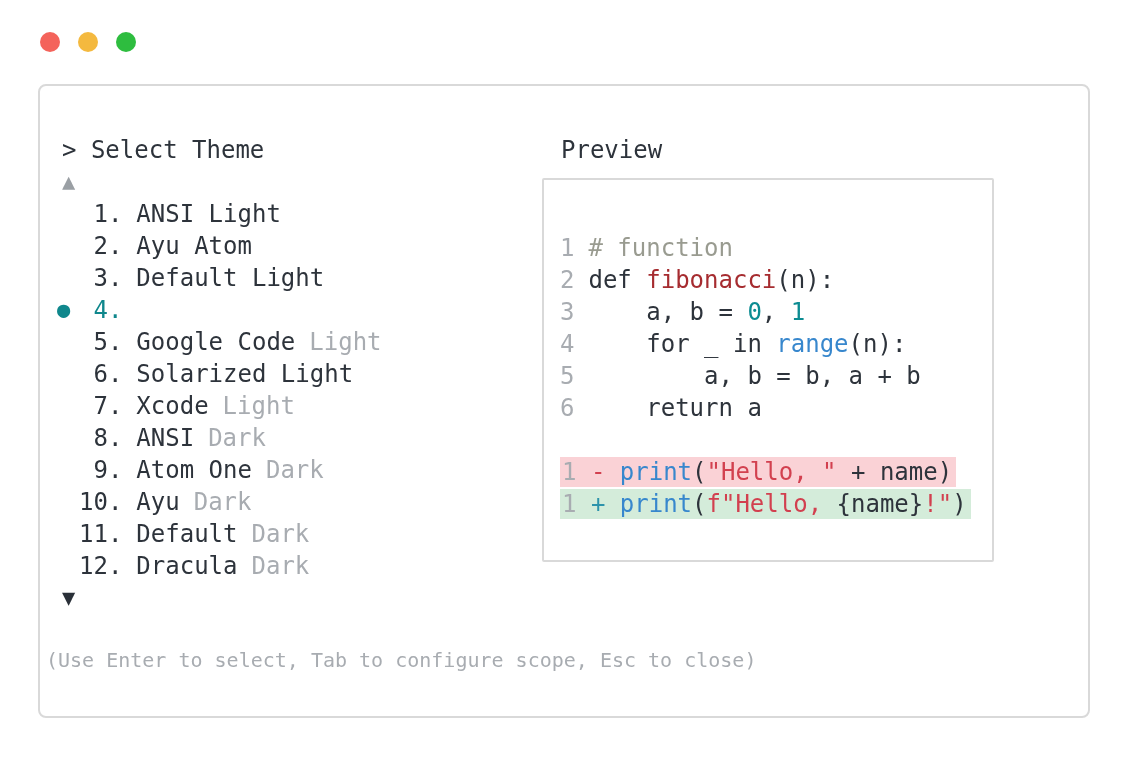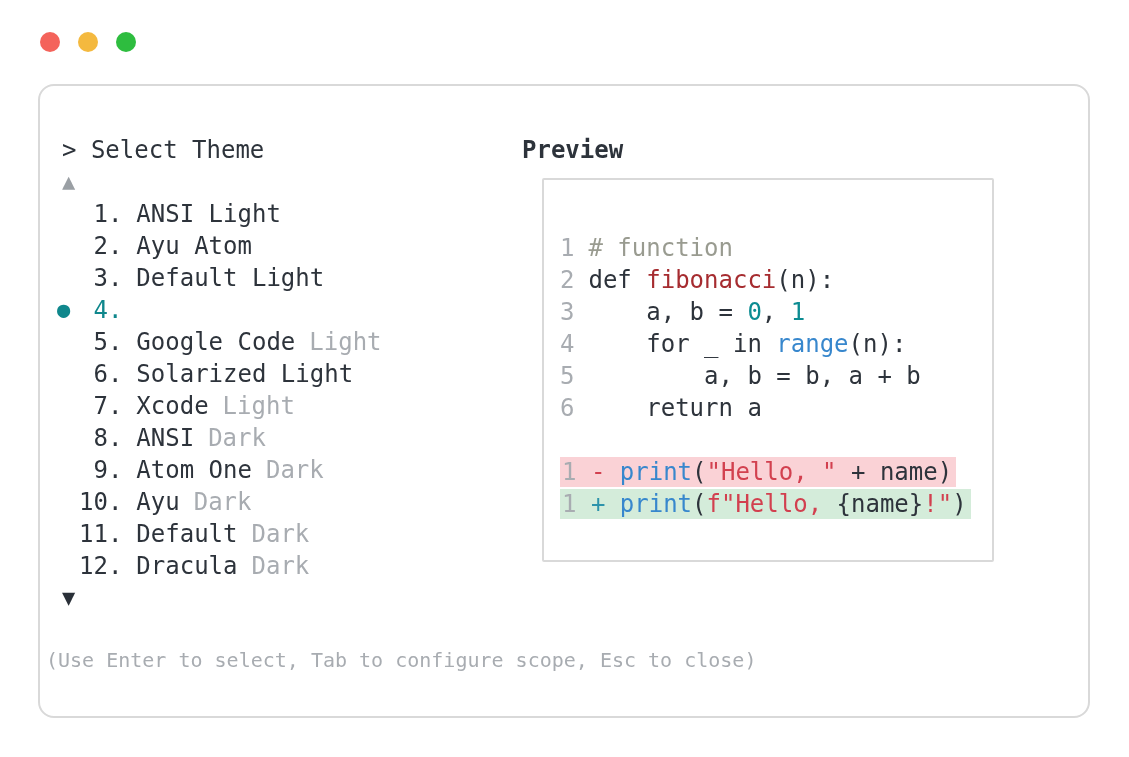--- a/index.html
+++ b/index.html
@@ -16,40 +16,40 @@
   }
   
   .traffic{position:absolute;left:40px;top:32px;display:flex;gap:18px;}
   .dot{width:20px;height:20px;border-radius:50%;}
   .dot.red{background:var(--tl-red);}
   .dot.yellow{background:var(--tl-yellow);}
   .dot.green{background:var(--tl-green);}
   
   .window{
     position:absolute;left:38px;top:84px;width:1052px;height:634px;
-    border:2px solid var(--border);border-radius:16px;background:#fff;
+    border:2px solid var(--border);border-radius:8px;background:#fff;
   }
   .prompt{position:absolute;left:22px;top:48px;height:32px;line-height:32px;
     font-size:24px;color:var(--text);white-space:pre;}
   .arrow-up{position:absolute;left:22px;top:80px;height:32px;line-height:32px;
     font-size:22px;color:#9a9fa4;}
   .arrow-down{position:absolute;left:22px;top:496px;height:32px;line-height:32px;
     font-size:22px;color:#2a3038;}
   .theme-list{position:absolute;left:17px;top:112px;}
   .theme-item{display:flex;align-items:center;height:32px;font-size:24px;color:var(--text);}
   .theme-item .bullet{width:22px;color:var(--accent);font-size:22px;line-height:32px;}
   .theme-item .num{white-space:pre;}
   .theme-item .name{white-space:pre;padding-left:14px;}
   .theme-item .suffix{white-space:pre;padding-left:14px;color:var(--muted);}
   .theme-item.selected .num,.theme-item.selected .name{color:var(--accent);}
   .help{position:absolute;left:6px;top:558px;height:32px;line-height:32px;
     font-size:20px;color:var(--muted);white-space:pre;}
   
-  .preview-title{position:absolute;left:482px;top:48px;height:32px;line-height:32px;
-    font-size:24px;color:var(--text);font-weight:bold;}
+  .preview-title{position:absolute;left:521px;top:48px;height:32px;line-height:32px;
+    font-size:24px;color:var(--text);}
   .preview-box{
     position:absolute;left:502px;top:92px;width:452px;height:384px;
     border:2px solid var(--border);border-radius:2px;background:#fff;
   }
   .code{position:absolute;left:16px;top:52px;font-size:24px;}
   .code-line{height:32px;line-height:32px;white-space:pre;color:var(--text);}
   .ln{color:var(--muted);padding-right:14px;}
   .tok-plain{color:var(--text);}
   .tok-comment{color:var(--comment);}
   .tok-func{color:var(--func);}

